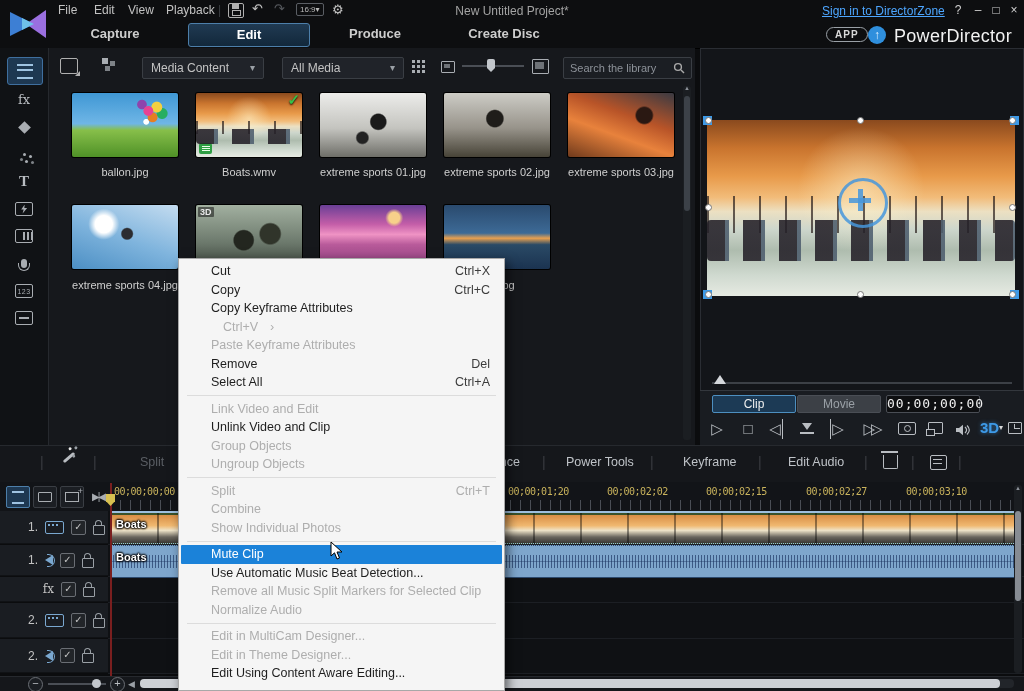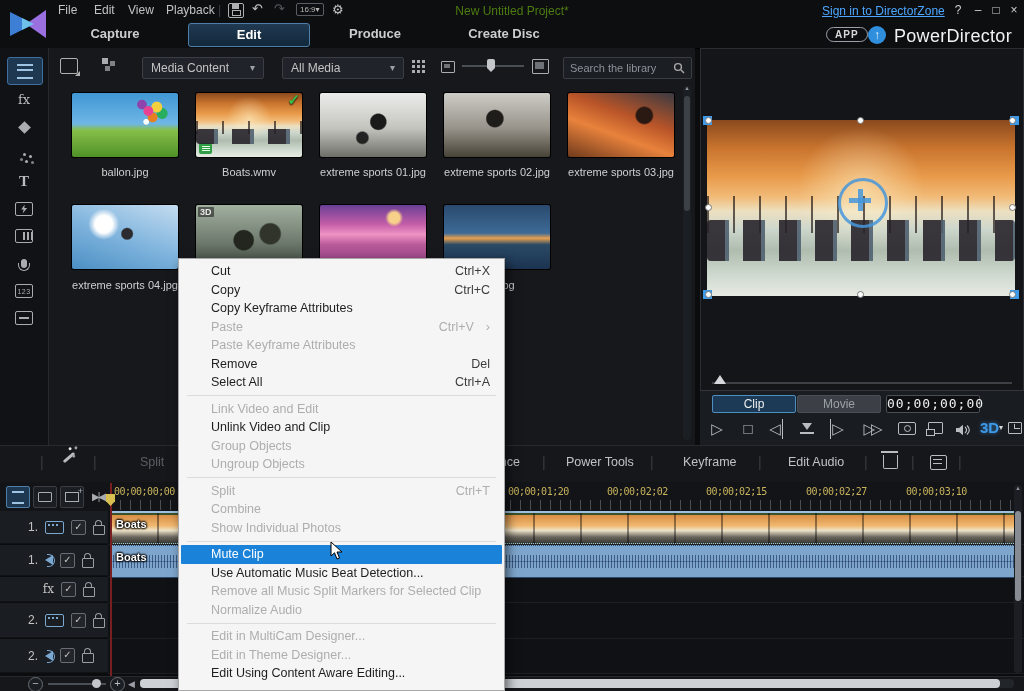--- a/index.html
+++ b/index.html
@@ -4,21 +4,21 @@
 <style>
   html,body{margin:0;padding:0}
   body{width:1024px;height:691px;position:relative;overflow:hidden;background:#0b0c0e;
        font-family:"Liberation Sans",sans-serif;color:#c8c8c8;}
   .abs{position:absolute}
   
   .titlebar{left:0;top:0;width:1024px;height:20px;background:#0d0e10}
   .tabsbar{left:0;top:20px;width:1024px;height:28px;background:#0d0e10;border-bottom:1px solid #000}
   .menu-item{font-size:12px;color:#c2c2c2;padding:3px 6px;cursor:default}
   .tb-sep{color:#3a3d42;font-size:12px}
-  .ttl{font-size:12px;color:#4d7c0f}
+  .ttl{font-size:12px;color:#a3a3a3}
   .link{font-size:12px;color:#4da6ff;text-decoration:underline}
   .winbtn{font-size:12px;color:#cfcfcf;width:16px;text-align:center}
   .tab{font-size:13px;color:#cdcdcd;font-weight:bold;text-align:center}
   .tab-active{background:linear-gradient(180deg,#203a52,#12283b);border:1px solid #4d7faa;border-radius:3px;
       color:#fff;line-height:22px}
   .pill{border:1px solid #9aa0a6;border-radius:9px;color:#d8d8d8;font-size:10px;font-weight:bold;
         padding:1px 8px;letter-spacing:1px}
   .brand{font-size:18px;color:#f2f2f2;letter-spacing:.3px}
   .upcirc{width:18px;height:18px;border-radius:50%;background:#2f8fdd;color:#dff0ff;font-size:12px;
           text-align:center;line-height:18px;font-weight:bold}
@@ -500,21 +500,20 @@
       <span class="ms">Ctrl+X</span>
     </div>
   <div class="mi">
       <span class="ml">Copy</span>
       <span class="ms">Ctrl+C</span>
     </div>
   <div class="mi">
       <span class="ml">Copy Keyframe Attributes</span>
     </div>
   <div class="mi dis">
-      <span class="ml">Paste</span>
       <span class="ms">Ctrl+V</span>
       <span class="ms">›</span>
     </div>
   <div class="mi dis">
       <span class="ml">Paste Keyframe Attributes</span>
     </div>
   <div class="mi">
       <span class="ml">Remove</span>
       <span class="ms">Del</span>
     </div>

